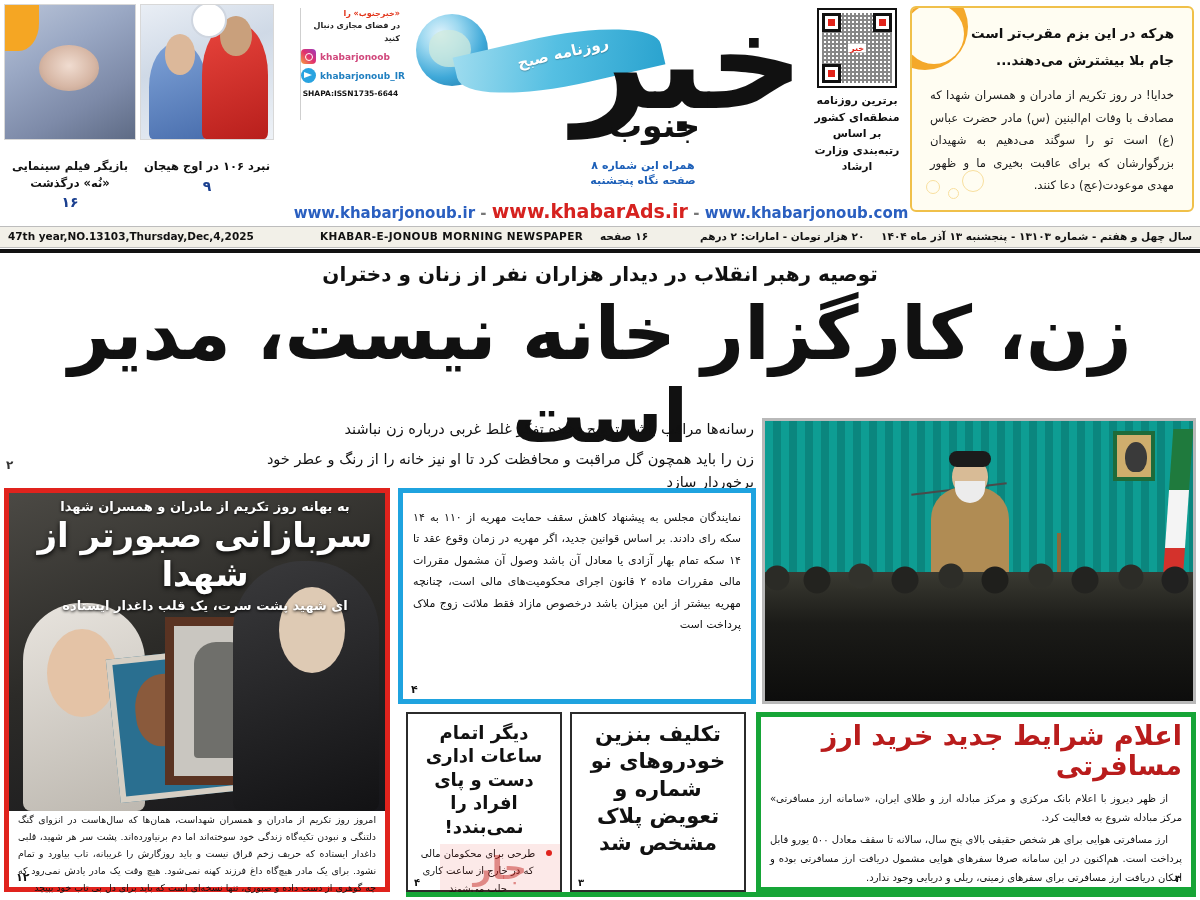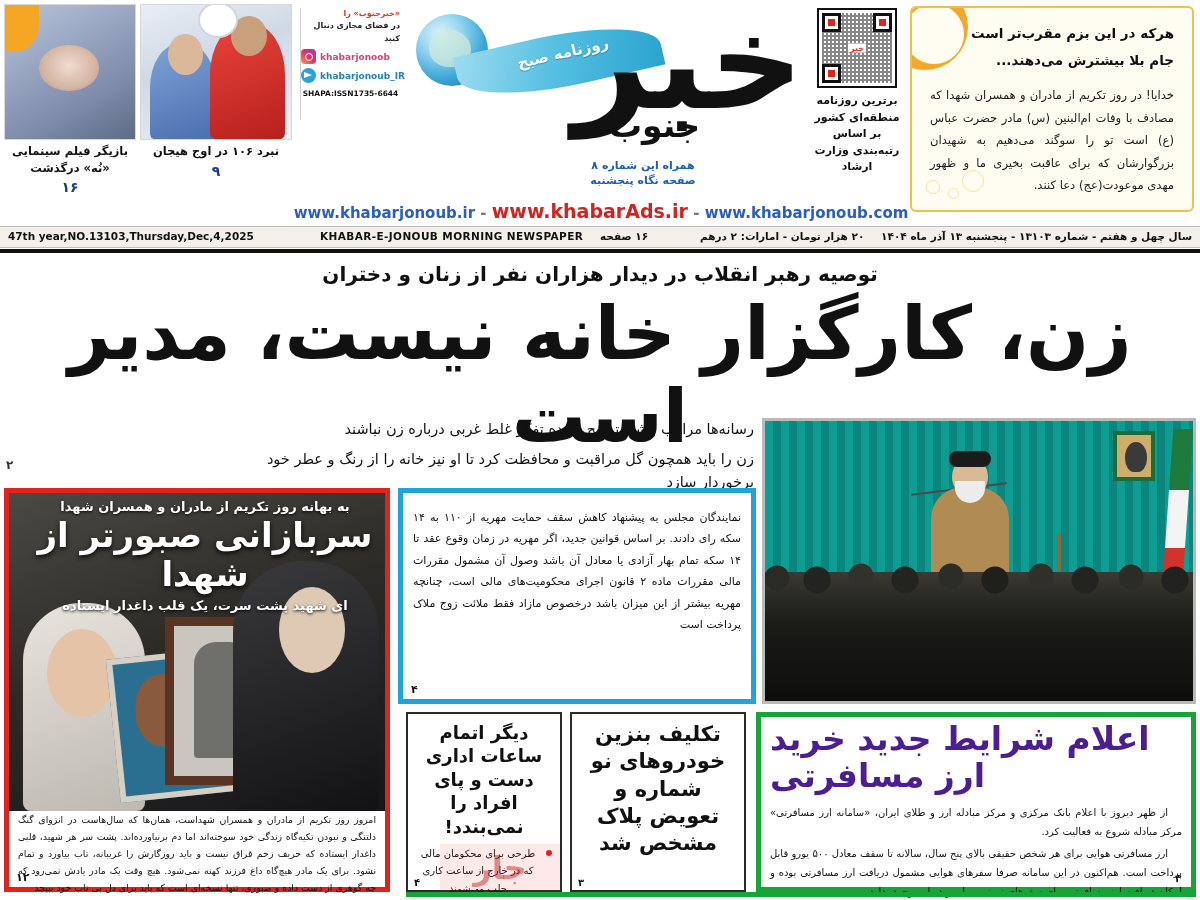--- a/index.html
+++ b/index.html
@@ -7,35 +7,35 @@
   body{width:1200px;height:900px;overflow:hidden;font-family:"DejaVu Sans","Liberation Sans",sans-serif;}
   .page{position:relative;width:1200px;height:900px;background:#fff;}
 
   
   .topstrip{position:absolute;left:0;top:0;width:1200px;height:225px;}
 
   
   .teasers{position:absolute;left:0;top:0;width:292px;height:200px;}
   .teaser{position:absolute;top:4px;}
   .t-cinema{left:4px;width:132px;}
-  .t-sport{left:140px;width:152px;}
+  .t-sport{left:140px;width:134px;}
   .teaser .thumb{width:100%;height:136px;border:1px solid #d8d8d8;box-sizing:border-box;overflow:hidden;position:relative;}
   .thumb-cinema{background:linear-gradient(150deg,#b9c4d8 0%,#9aa8c4 35%,#7d8aa8 70%,#5e6b85 100%);}
   .thumb-cinema:before{content:"";position:absolute;left:14%;top:12%;width:72%;height:88%;border-radius:48% 48% 40% 40%;
     background:radial-gradient(ellipse at 50% 36%,#e8d6cc 0%,#cdb0a2 42%,#8a93b4 70%,#6b7characters 100%);}
   .thumb-cinema:after{content:"";position:absolute;left:26%;top:30%;width:46%;height:34%;border-radius:50%;
     background:radial-gradient(ellipse at 50% 45%,#f0dcd0 0%,#d6b6a4 60%,#b29584 100%);}
   .cin-orange{position:absolute;left:0;top:0;width:34px;height:46px;background:#f5a623;border-radius:0 0 60% 0;}
   .thumb-sport{background:linear-gradient(160deg,#e9eef5 0%,#cfd9e6 40%,#eef2f7 100%);}
   .sp-blue{position:absolute;left:6%;bottom:0;width:44%;height:72%;background:linear-gradient(160deg,#7fa3d8,#4a6fae);border-radius:46% 46% 6% 6%;}
   .sp-red{position:absolute;right:4%;bottom:0;width:50%;height:86%;background:linear-gradient(160deg,#e8443c,#b81f1c);border-radius:44% 44% 6% 6%;}
   .sp-head1{position:absolute;left:18%;top:22%;width:23%;height:30%;border-radius:50%;background:#dcb89a;}
   .sp-head2{position:absolute;right:16%;top:8%;width:24%;height:30%;border-radius:50%;background:#c9a07c;}
   .sp-ball{position:absolute;left:38%;top:-2%;width:24%;height:24%;border-radius:50%;background:#fff;border:2px solid #cfd6e0;}
-  .teaser .cap{text-align:center;font-weight:bold;font-size:11.5px;line-height:1.45;color:#111;margin-top:3px;direction:rtl;}
+  .teaser .cap{text-align:center;font-weight:bold;font-size:11.5px;line-height:1.45;color:#111;margin-top:18px;direction:rtl;}
   .teaser .pgnum{text-align:center;font-size:14px;color:#1a3f8f;font-weight:bold;margin-top:3px;}
 
   
   .social{position:absolute;left:300px;top:8px;width:104px;height:112px;border-left:1px solid #cfcfcf;padding-right:4px;box-sizing:border-box;}
   .social .s-lead{font-size:8px;color:#e2371d;font-weight:bold;text-align:right;direction:rtl;line-height:1.55;}
   .social .s-lead span.blk{color:#222;}
   .social .s-row{display:flex;align-items:center;gap:4px;margin-top:4px;direction:ltr;justify-content:flex-start;}
   .ico{width:15px;height:15px;border-radius:4px;flex:0 0 auto;display:block;}
   .ico-ig{background:linear-gradient(45deg,#f9a03f,#e1306c,#9b3bbd);position:relative;}
   .ico-ig:after{content:"";position:absolute;left:3.5px;top:3.5px;width:8px;height:8px;border:1.4px solid #fff;border-radius:50%;box-sizing:border-box;}
@@ -163,21 +163,21 @@
                      radial-gradient(circle at 140px 22px,#232320 13px,transparent 14px),
                      radial-gradient(circle at 186px 18px,#2d2d28 12px,transparent 13px),
                      radial-gradient(circle at 230px 22px,#1f1f1c 13px,transparent 14px),
                      radial-gradient(circle at 276px 18px,#30302a 12px,transparent 13px),
                      radial-gradient(circle at 320px 22px,#232320 13px,transparent 14px),
                      radial-gradient(circle at 366px 19px,#2c2c27 12px,transparent 13px),
                      radial-gradient(circle at 410px 22px,#212120 13px,transparent 14px);}
 
   
   .greenbox{position:absolute;left:756px;top:712px;width:440px;height:180px;border:5px solid #16a537;background:#fff;box-sizing:border-box;padding:4px 9px;}
-  .gb-title{direction:rtl;text-align:left;font-size:33px;font-weight:bold;color:#4c1d95;line-height:1.12;letter-spacing:-1px;}
+  .gb-title{direction:rtl;text-align:right;font-size:27px;font-weight:bold;color:#b91c1c;line-height:1.12;letter-spacing:-1px;}
   .gb-body{direction:rtl;text-align:justify;font-size:10px;line-height:1.9;color:#111;margin-top:8px;}
   .gb-body p{margin:0 0 3px 0;text-indent:14px;}
   .gb-pg{position:absolute;right:10px;bottom:3px;font-size:10px;font-weight:bold;color:#111;}
 
   
   .smallbox{position:absolute;top:712px;height:180px;border:2px solid #2b2b2b;background:#fff;box-sizing:border-box;padding:7px 8px;}
   .sb-mid{left:570px;width:176px;}
   .sb-left{left:406px;width:156px;}
   .sb-title{direction:rtl;text-align:center;font-size:21px;font-weight:bold;color:#111;line-height:1.3;}
   .sb-title.smaller{font-size:18px;}

